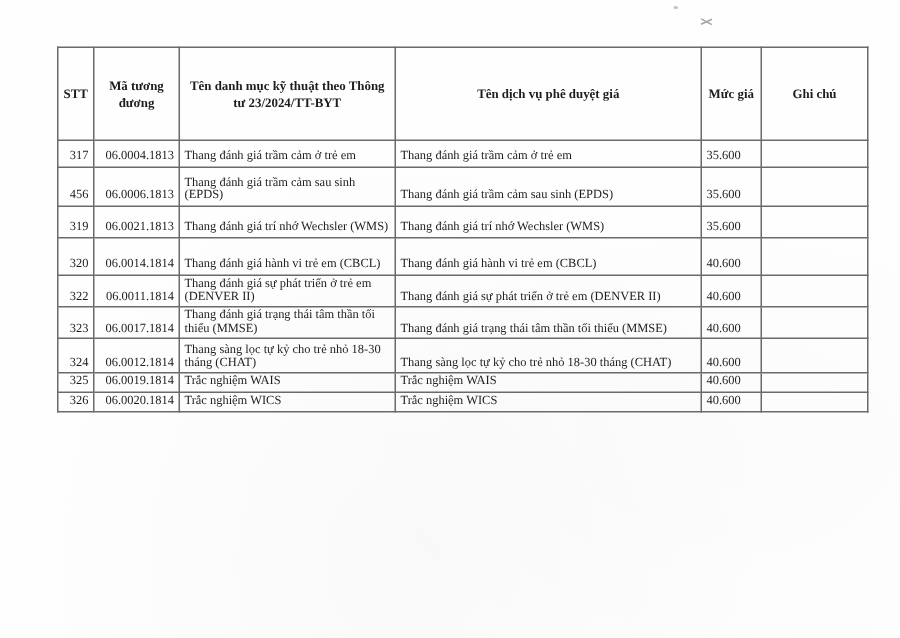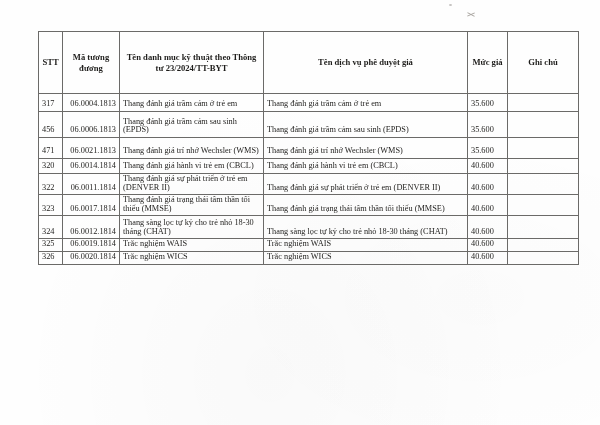--- a/index.html
+++ b/index.html
@@ -55,27 +55,27 @@
     font-size: 8.3px;
     line-height: 8.6px;
     vertical-align: bottom;
     padding: 1px 3px 2px 3px;
     white-space: normal;
   }
   tr.hdr { height: 62px; }
   tr.h18 { height: 18px; }
   tr.h26 { height: 26px; }
   tr.h21 { height: 21px; }
-  tr.h15 { height: 15px; padding-left: 45px; }
+  tr.h15 { height: 25px; padding-left: 45px; }
   tr.h17 { height: 17px; }
   tr.h23 { height: 23px; }
   tr.h12 { height: 12px; }
   tr.h13 { height: 13px; }
 
-  td.c-stt  { text-align: left; }
+  td.c-stt  { text-align: right; }
   td.c-ma   { text-align: right; }
   td.c-dm   { text-align: left; }
   td.c-dv   { text-align: left; }
   td.c-gia  { padding-right: 3px; }
   td.c-ghi  { text-align: left; }
 
   col.w-stt { width: 24px; }
   col.w-ma  { width: 57px; }
   col.w-dm  { width: 144px; }
   col.w-dv  { width: 204px; }
@@ -123,21 +123,21 @@
       </tr>
       <tr class="h26">
         <td class="c-stt">456</td>
         <td class="c-ma">06.0006.1813</td>
         <td class="c-dm">Thang đánh giá trầm cảm sau sinh (EPDS)</td>
         <td class="c-dv">Thang đánh giá trầm cảm sau sinh (EPDS)</td>
         <td class="c-gia">35.600</td>
         <td class="c-ghi"></td>
       </tr>
       <tr class="h21">
-        <td class="c-stt">471</td>
+        <td class="c-stt">319</td>
         <td class="c-ma">06.0021.1813</td>
         <td class="c-dm">Thang đánh giá trí nhớ Wechsler (WMS)</td>
         <td class="c-dv">Thang đánh giá trí nhớ Wechsler (WMS)</td>
         <td class="c-gia">35.600</td>
         <td class="c-ghi"></td>
       </tr>
       <tr class="h15">
         <td class="c-stt">320</td>
         <td class="c-ma">06.0014.1814</td>
         <td class="c-dm">Thang đánh giá hành vi trẻ em (CBCL)</td>

